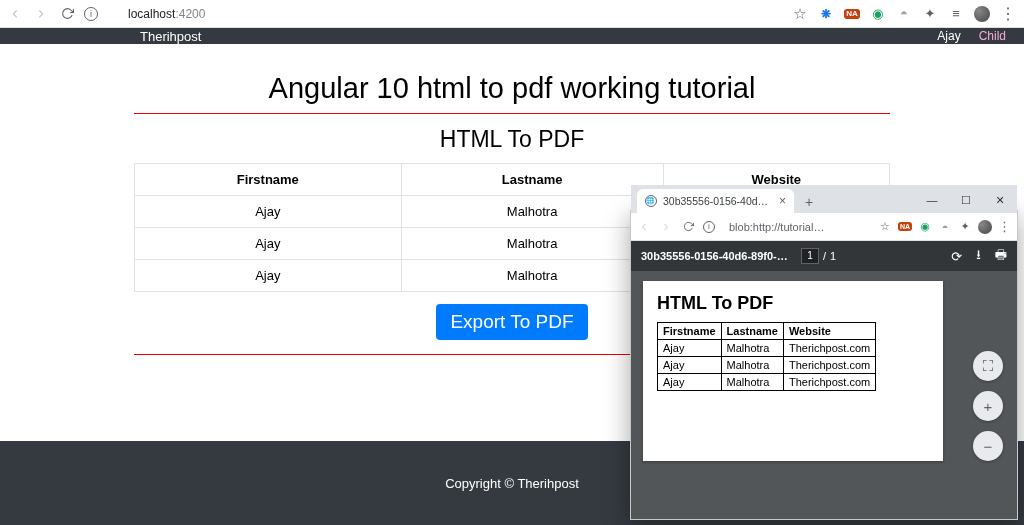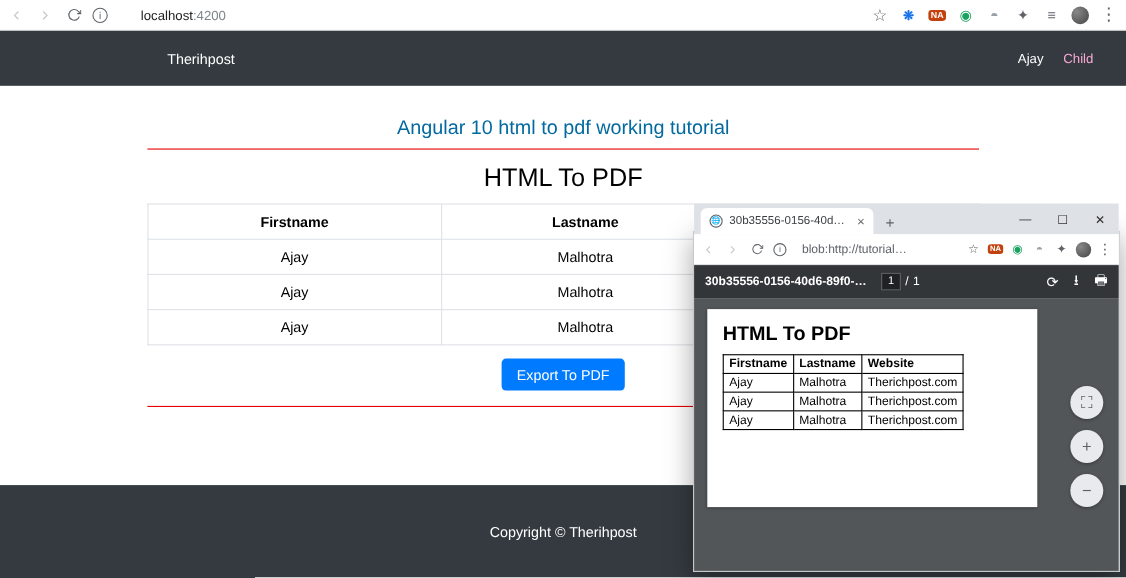--- a/index.html
+++ b/index.html
@@ -17,37 +17,37 @@
   .ext-icons { display: flex; gap: 10px; align-items: center; }
   .ext-ico { width: 16px; height: 16px; display: inline-flex; align-items: center; justify-content: center; font-size: 13px; }
   .star { color: #5f6368; font-size: 15px; }
   .blue-badge { background: #c2410c; color: #fff; font-size: 8px; font-weight: 700; border-radius: 3px; padding: 1px 2px; line-height: 1; }
   .shield { color: #9aa0a6; }
   .puzzle { color: #5f6368; }
   .avatar { width: 16px; height: 16px; border-radius: 50%; background: radial-gradient(circle at 30% 30%, #888, #444); }
   .vdots { color: #5f6368; font-size: 16px; line-height: 1; }
 
   
-  .app-nav { height: 50px; background: #343a40; display: flex; align-items: center; padding: 0 12px; color: #fff; font-size: 13px; }
+  .app-nav { height: 16px; background: #343a40; display: flex; align-items: center; padding: 0 0; color: #fff; font-size: 13px; }
   .brand { margin-left: 140px; font-weight: 500; }
   .nav-spacer { flex: 1; }
   .nav-link { margin-right: 18px; font-size: 12px; color: #fff; }
   .nav-link.muted { color: #f9a8d4; }
 
   
   .content { padding: 18px 70px 0 70px; text-align: center; }
-  h1.title { font-size: 18px; font-weight: 400; color: #0369a1; margin: 10px 0 8px; }
+  h1.title { font-size: 29px; font-weight: 400; color: #000000; margin: 10px 0 8px; }
   .red-hr { border: none; border-top: 1.5px solid #e60000; width: 756px; margin: 2px auto 12px auto; }
   h2.subtitle { font-size: 23px; font-weight: 400; margin-bottom: 10px; }
 
   table.main-table { width: 756px; margin: 0 auto 12px auto; border-collapse: collapse; font-size: 13px; }
   table.main-table th, table.main-table td { border: 1px solid #dee2e6; padding: 8px 10px; }
   table.main-table th { font-weight: 700; }
 
-  .export-btn { background: #007bff; color: #fff; border: none; border-radius: 4px; padding: 7px 14px; font-size: 13px; cursor: pointer; }
+  .export-btn { background: #007bff; color: #fff; border: none; border-radius: 4px; padding: 7px 14px; font-size: 19px; cursor: pointer; }
   .red-hr.lower { margin-top: 14px; }
 
   
   .footer { position: absolute; left: 0; right: 0; bottom: 0; height: 84px; background: #343a40; color: #fff; display: flex; align-items: center; justify-content: center; font-size: 13px; }
 
   
   .popup { position: absolute; right: 6px; top: 210px; width: 388px; height: 310px; background: #fff; box-shadow: 0 6px 24px rgba(0,0,0,.35); border: 1px solid #c7c7c7; display: flex; flex-direction: column; }
   .wbtn { width: 34px; height: 26px; display: inline-flex; align-items: center; justify-content: center; font-size: 11px; color: #333; }
 
   .pop-tabs { height: 28px; background: #dee1e6; display: flex; align-items: flex-end; padding-left: 6px; margin-top: -26px; }

